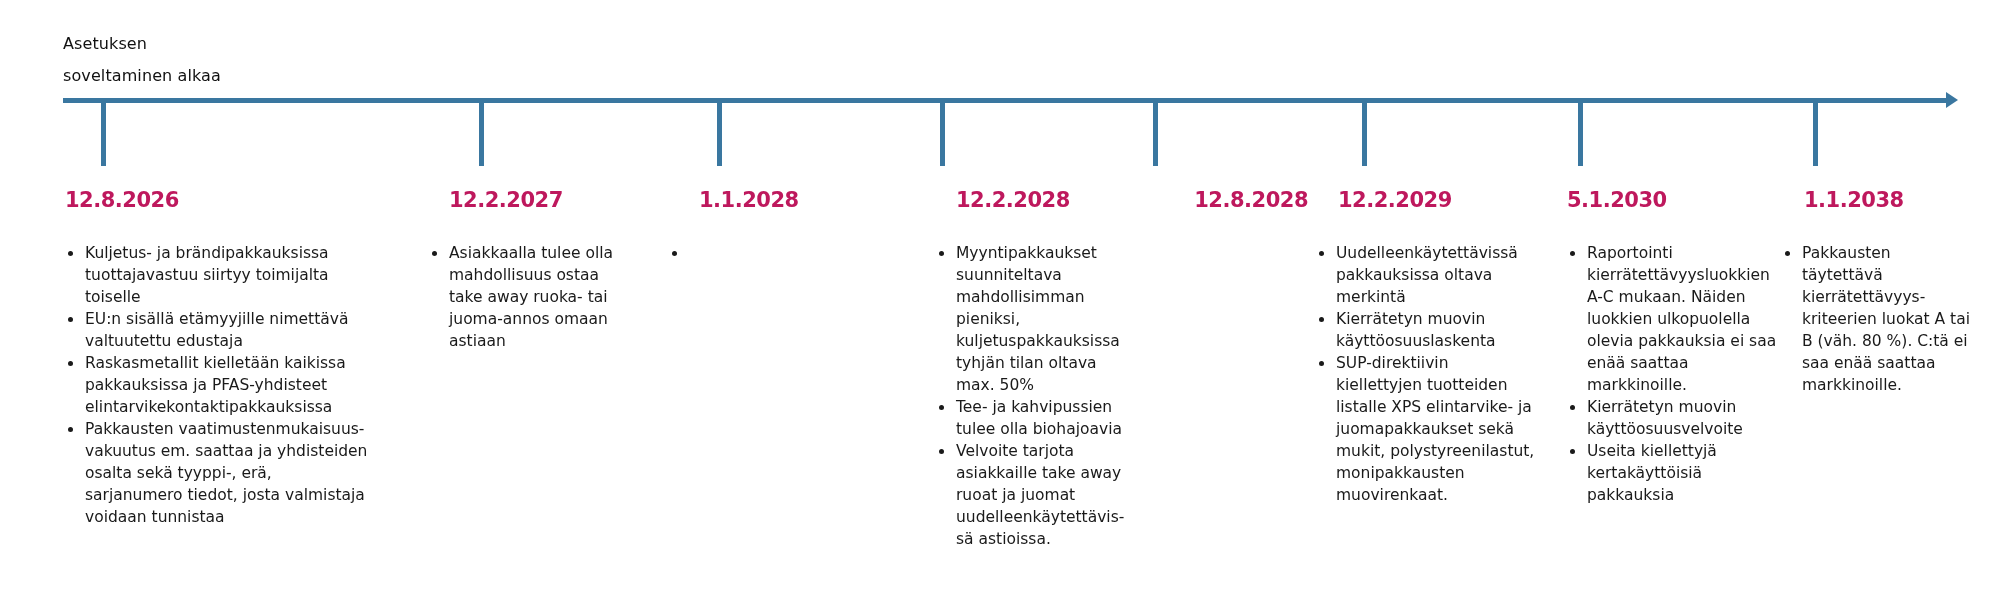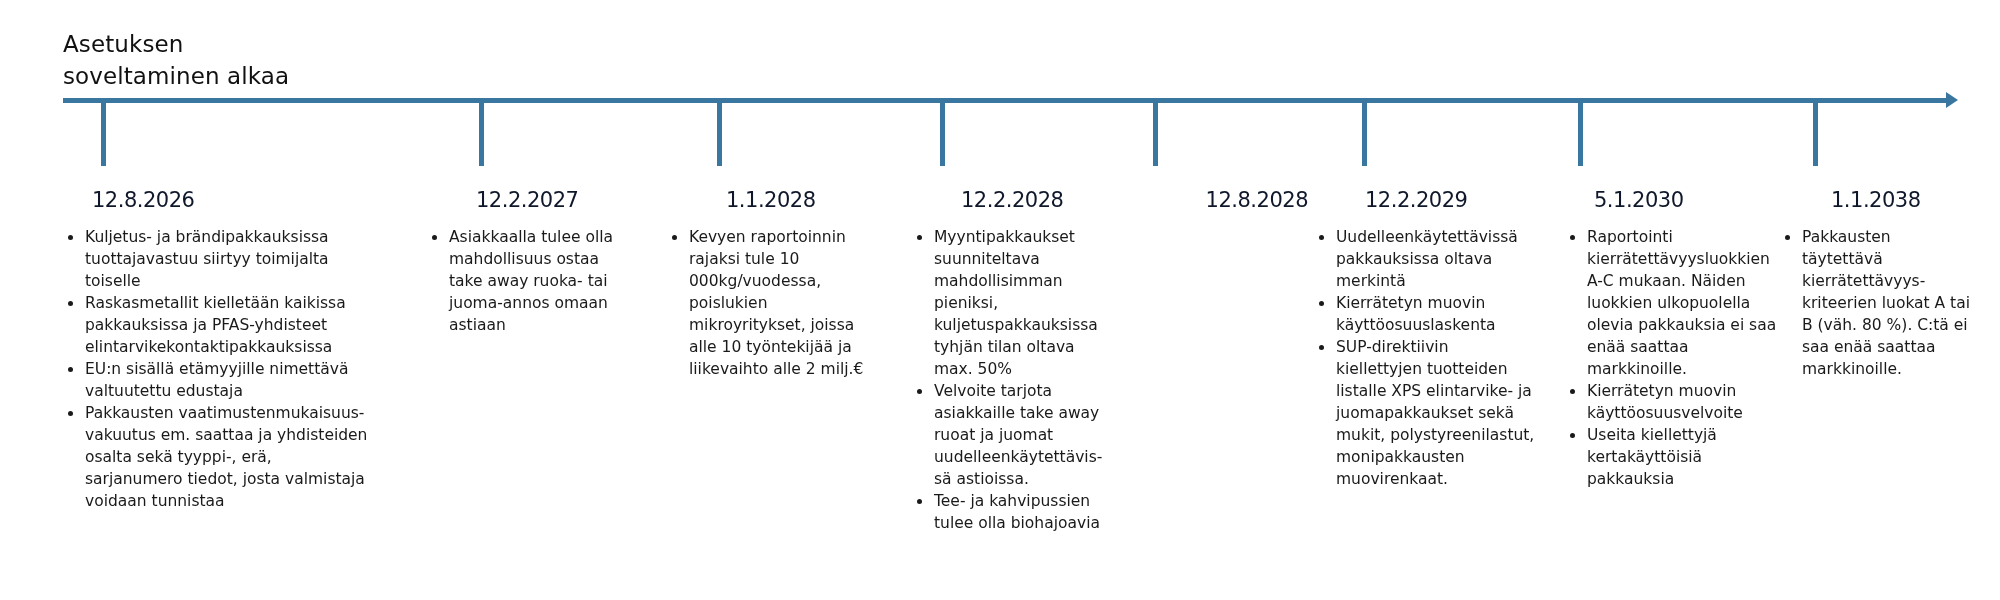--- a/index.html
+++ b/index.html
@@ -12,21 +12,21 @@
       height: 600px;
       position: relative;
       overflow: hidden;
       font-family: "DejaVu Sans", sans-serif;
       color: #111111;
     }
     .start-label {
       position: absolute;
       left: 63px;
       top: 28px;
-      font-size: 23px;
+      font-size: 16px;
       line-height: 32px;
       font-weight: normal;
       color: #111111;
       letter-spacing: 0.1px;
     }
     .axis {
       position: absolute;
       left: 63px;
       top: 98px;
       width: 1890px;
@@ -49,30 +49,29 @@
       width: 5px;
       height: 66px;
       background: #3a77a0;
     }
     .milestone {
       position: absolute;
       top: 186px;
     }
     .milestone .date {
       font-family: "DejaVu Sans", sans-serif;
-      font-weight: normal;
+      font-weight: bold;
       font-size: 21px;
       line-height: 28px;
-      color: #0f172a;
+      color: #be185d;
       letter-spacing: -0.5px;
-      margin-left: 27px;
     }
     .milestone ul {
       list-style: none;
-      margin: 12px 0 0 0;
+      margin: 28px 0 0 0;
       padding: 0;
     }
     .milestone li {
       position: relative;
       padding-left: 20px;
       font-size: 15.5px;
       line-height: 22px;
       color: #1a1a1a;
       white-space: pre-line;
     }
@@ -105,25 +104,25 @@
 <div class="tick" style="left:1362px;"></div>
 <div class="tick" style="left:1578px;"></div>
 <div class="tick" style="left:1813px;"></div>
 
 <div class="milestone" style="left:65px; width:340px;">
   <div class="date">12.8.2026</div>
   <ul>
     <li><span class="bullet"></span><span>Kuljetus- ja brändipakkauksissa
 tuottajavastuu siirtyy toimijalta
 toiselle</span></li>
+    <li><span class="bullet"></span><span>EU:n sisällä etämyyjille nimettävä
+valtuutettu edustaja</span></li>
     <li><span class="bullet"></span><span>Raskasmetallit kielletään kaikissa
 pakkauksissa ja PFAS-yhdisteet
 elintarvikekontaktipakkauksissa</span></li>
-    <li><span class="bullet"></span><span>EU:n sisällä etämyyjille nimettävä
-valtuutettu edustaja</span></li>
     <li><span class="bullet"></span><span>Pakkausten vaatimustenmukaisuus-
 vakuutus em. saattaa ja yhdisteiden
 osalta sekä tyyppi-, erä,
 sarjanumero tiedot, josta valmistaja
 voidaan tunnistaa</span></li>
   </ul>
 </div>
 
 <div class="milestone" style="left:429px; width:230px;">
   <div class="date" style="padding-left:20px;">12.2.2027</div>
@@ -132,47 +131,41 @@
 mahdollisuus ostaa
 take away ruoka- tai
 juoma-annos omaan
 astiaan</span></li>
   </ul>
 </div>
 
 <div class="milestone" style="left:669px; width:225px;">
   <div class="date" style="padding-left:30px;">1.1.2028</div>
   <ul>
-    <li><span class="bullet"></span><span>Kevyen raportoinnin
-rajaksi tule 10
-000kg/vuodessa,
-poislukien
-mikroyritykset, joissa
-alle 10 työntekijää ja
-liikevaihto alle 2 milj.€</span></li>
-  </ul>
-</div>
-
-<div class="milestone" style="left:914px; width:210px;">
+    <li><span class="bullet"></span></li>
+  </ul>
+</div>
+
+<div class="milestone" style="left:936px; width:210px;">
   <div class="date" style="padding-left:20px;">12.2.2028</div>
   <ul>
     <li><span class="bullet"></span><span>Myyntipakkaukset
 suunniteltava
 mahdollisimman
 pieniksi,
 kuljetuspakkauksissa
 tyhjän tilan oltava
 max. 50%</span></li>
+    <li><span class="bullet"></span><span>Tee- ja kahvipussien
+tulee olla biohajoavia</span></li>
     <li><span class="bullet"></span><span>Velvoite tarjota
 asiakkaille take away
 ruoat ja juomat
 uudelleenkäytettävis-
 sä astioissa.</span></li>
-    <li><span class="bullet"></span><span>Tee- ja kahvipussien
-tulee olla biohajoavia</span></li>
   </ul>
 </div>
 
 <div class="milestone" style="left:1108px; width:200px;">
   <div class="date" style="padding-left:24px;text-align:right;">12.8.2028</div>
 </div>
 
 <div class="milestone" style="left:1316px; width:245px;">
   <div class="date" style="padding-left:22px;">12.2.2029</div>
   <ul>

